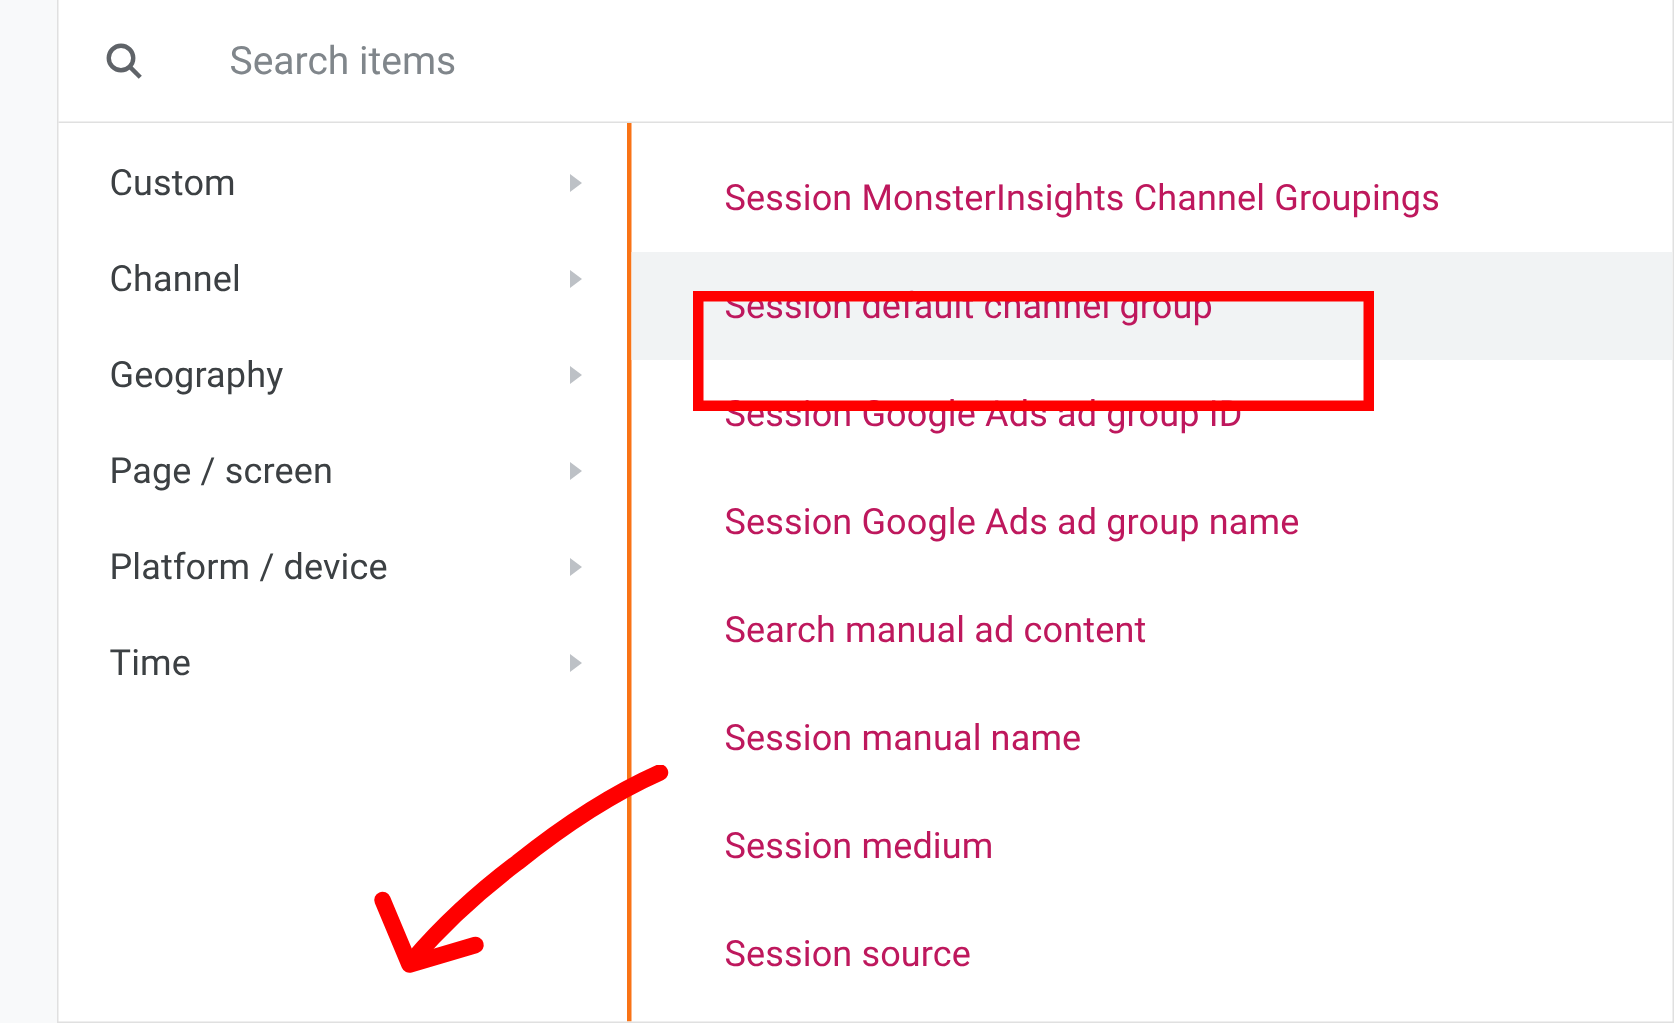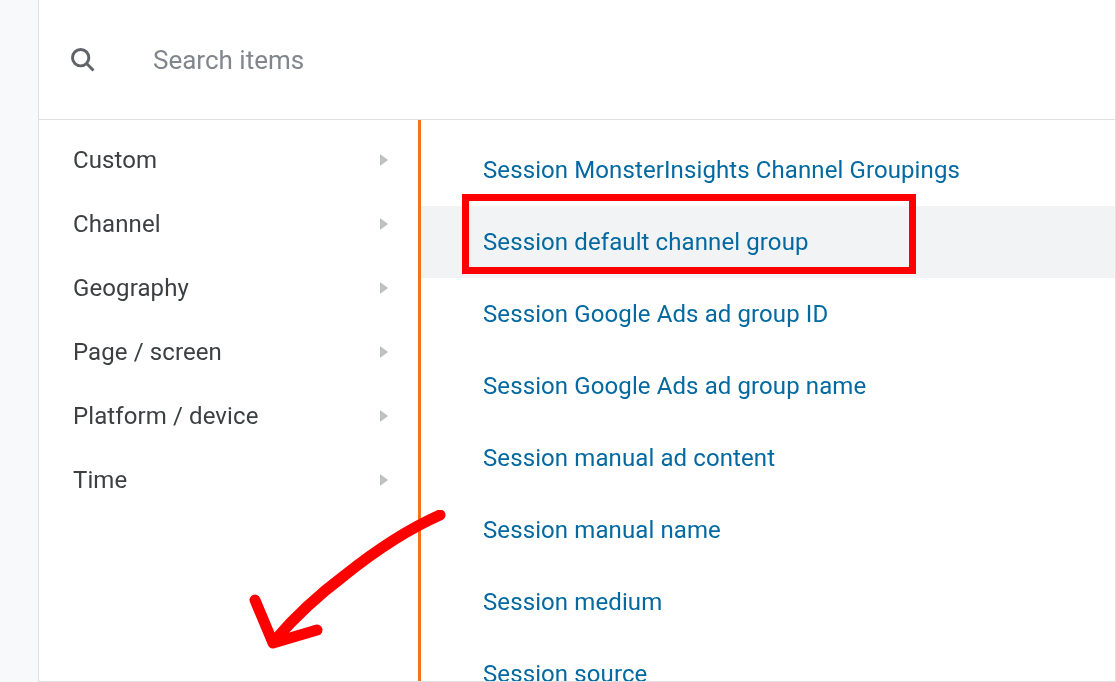--- a/index.html
+++ b/index.html
@@ -24,21 +24,21 @@
       width: 1078px;
       height: 682px;
       display: flex;
       flex-direction: column;
     }
     .search-bar {
       display: flex;
       align-items: center;
       padding: 22px 30px;
       border-bottom: 1px solid #e0e0e0;
-      height: 120px;
+      height: 82px;
     }
     .search-icon {
       width: 28px;
       height: 28px;
       color: #5f6368;
       flex-shrink: 0;
     }
     .search-input {
       border: none;
       outline: none;
@@ -86,21 +86,21 @@
     .options {
       flex: 1;
       padding-top: 14px;
       position: relative;
     }
     .option-item {
       display: flex;
       align-items: center;
       padding: 22px 30px 22px 62px;
       font-size: 24px;
-      color: #0369a1;
+      color: #be185d;
       cursor: pointer;
       font-weight: 400;
       letter-spacing: 0.1px;
       position: relative;
     }
     .option-item.hovered {
       background: #f1f3f4;
       text-align: center;
     }
     .highlight-box {
@@ -158,21 +158,21 @@
       <div class="option-item hovered">
         <span>Session default channel group</span>
       </div>
       <div class="option-item">
         <span>Session Google Ads ad group ID</span>
       </div>
       <div class="option-item">
         <span>Session Google Ads ad group name</span>
       </div>
       <div class="option-item">
-        <span>Session manual ad content</span>
+        <span>Search manual ad content</span>
       </div>
       <div class="option-item">
         <span>Session manual name</span>
       </div>
       <div class="option-item">
         <span>Session medium</span>
       </div>
       <div class="option-item">
         <span>Session source</span>
       </div>

